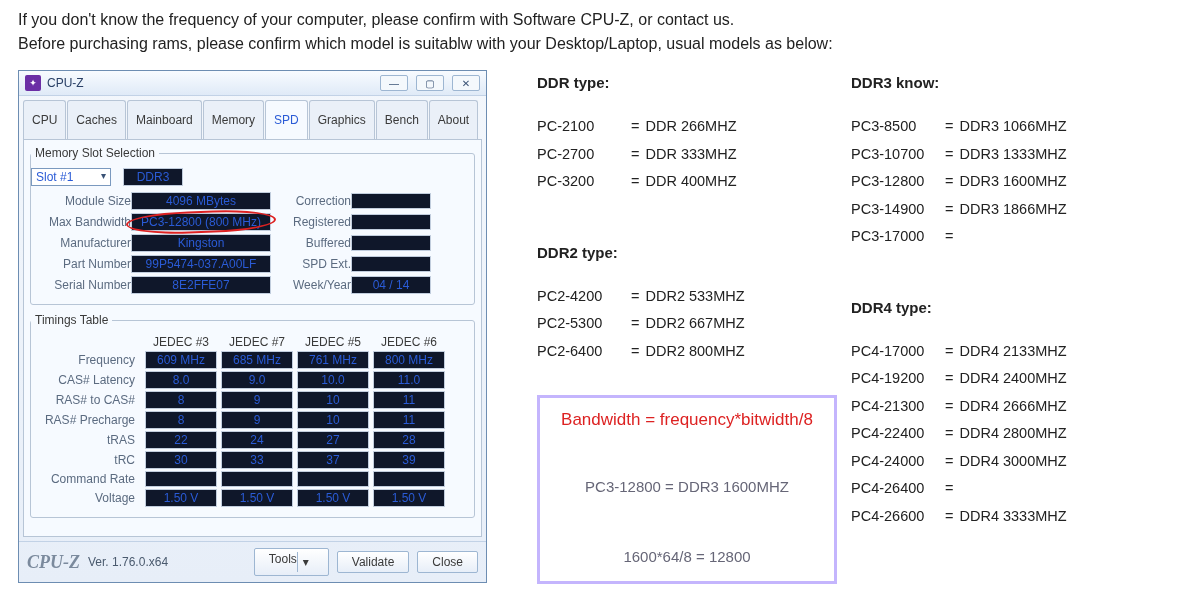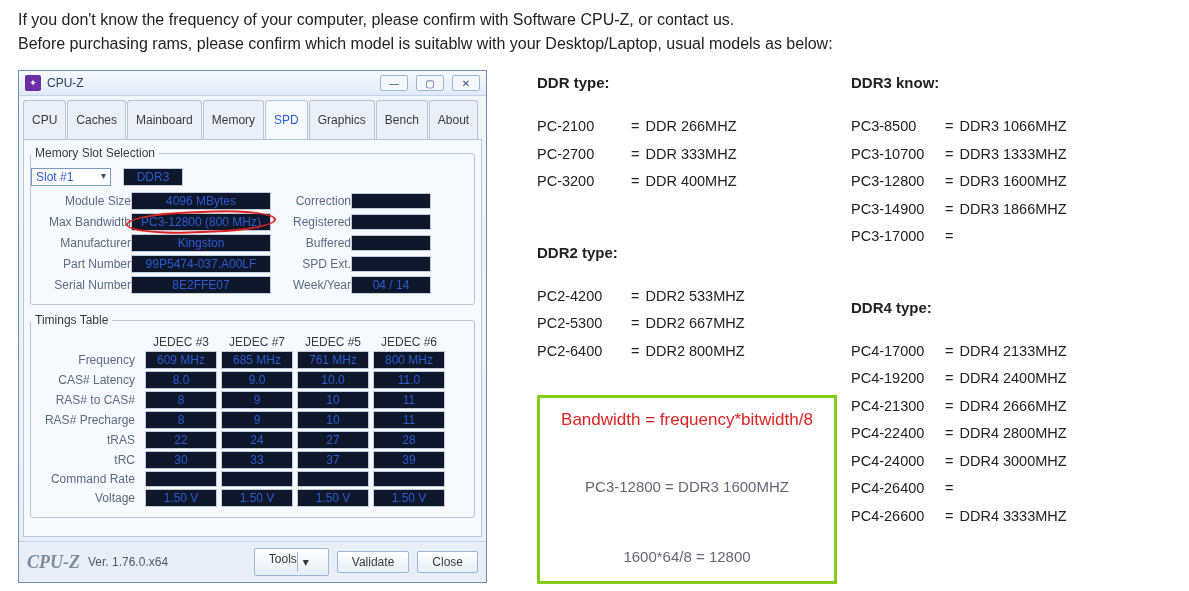--- a/index.html
+++ b/index.html
@@ -105,21 +105,21 @@
   .toolsbtn { display: flex; align-items: stretch; }
   .toolsbtn .dd { border-left: 1px solid #9db6d2; padding: 3px 5px; }
 
   
   .specs { display: grid; grid-template-columns: 300px 320px; gap: 0px 14px; font-size: 14.5px; color: #222; }
   .specs h4 { font-size: 15px; font-weight: bold; margin: 4px 0 10px 0; }
   .spec-row { display: flex; gap: 6px; line-height: 1.9; }
   .spec-row .l { min-width: 88px; }
   .spec-row .eq { }
   .formula-box {
-    border: 3px solid #84cc16; padding: 12px 18px; margin-top: 18px;
+    border: 3px solid #c4b5fd; padding: 12px 18px; margin-top: 18px;
     grid-column: 1; text-align: center;
   }
   .formula-box .f1 { color: #d22; font-size: 17px; margin-bottom: 10px; }
   .formula-box .f2, .formula-box .f3 { color: #667; font-size: 15px; line-height: 1.7; margin-top: 44px; }
   .col { display: flex; flex-direction: column; gap: 12px; }
   .gap { height: 20px; }
 </style>
 </head>
 <body>
 

